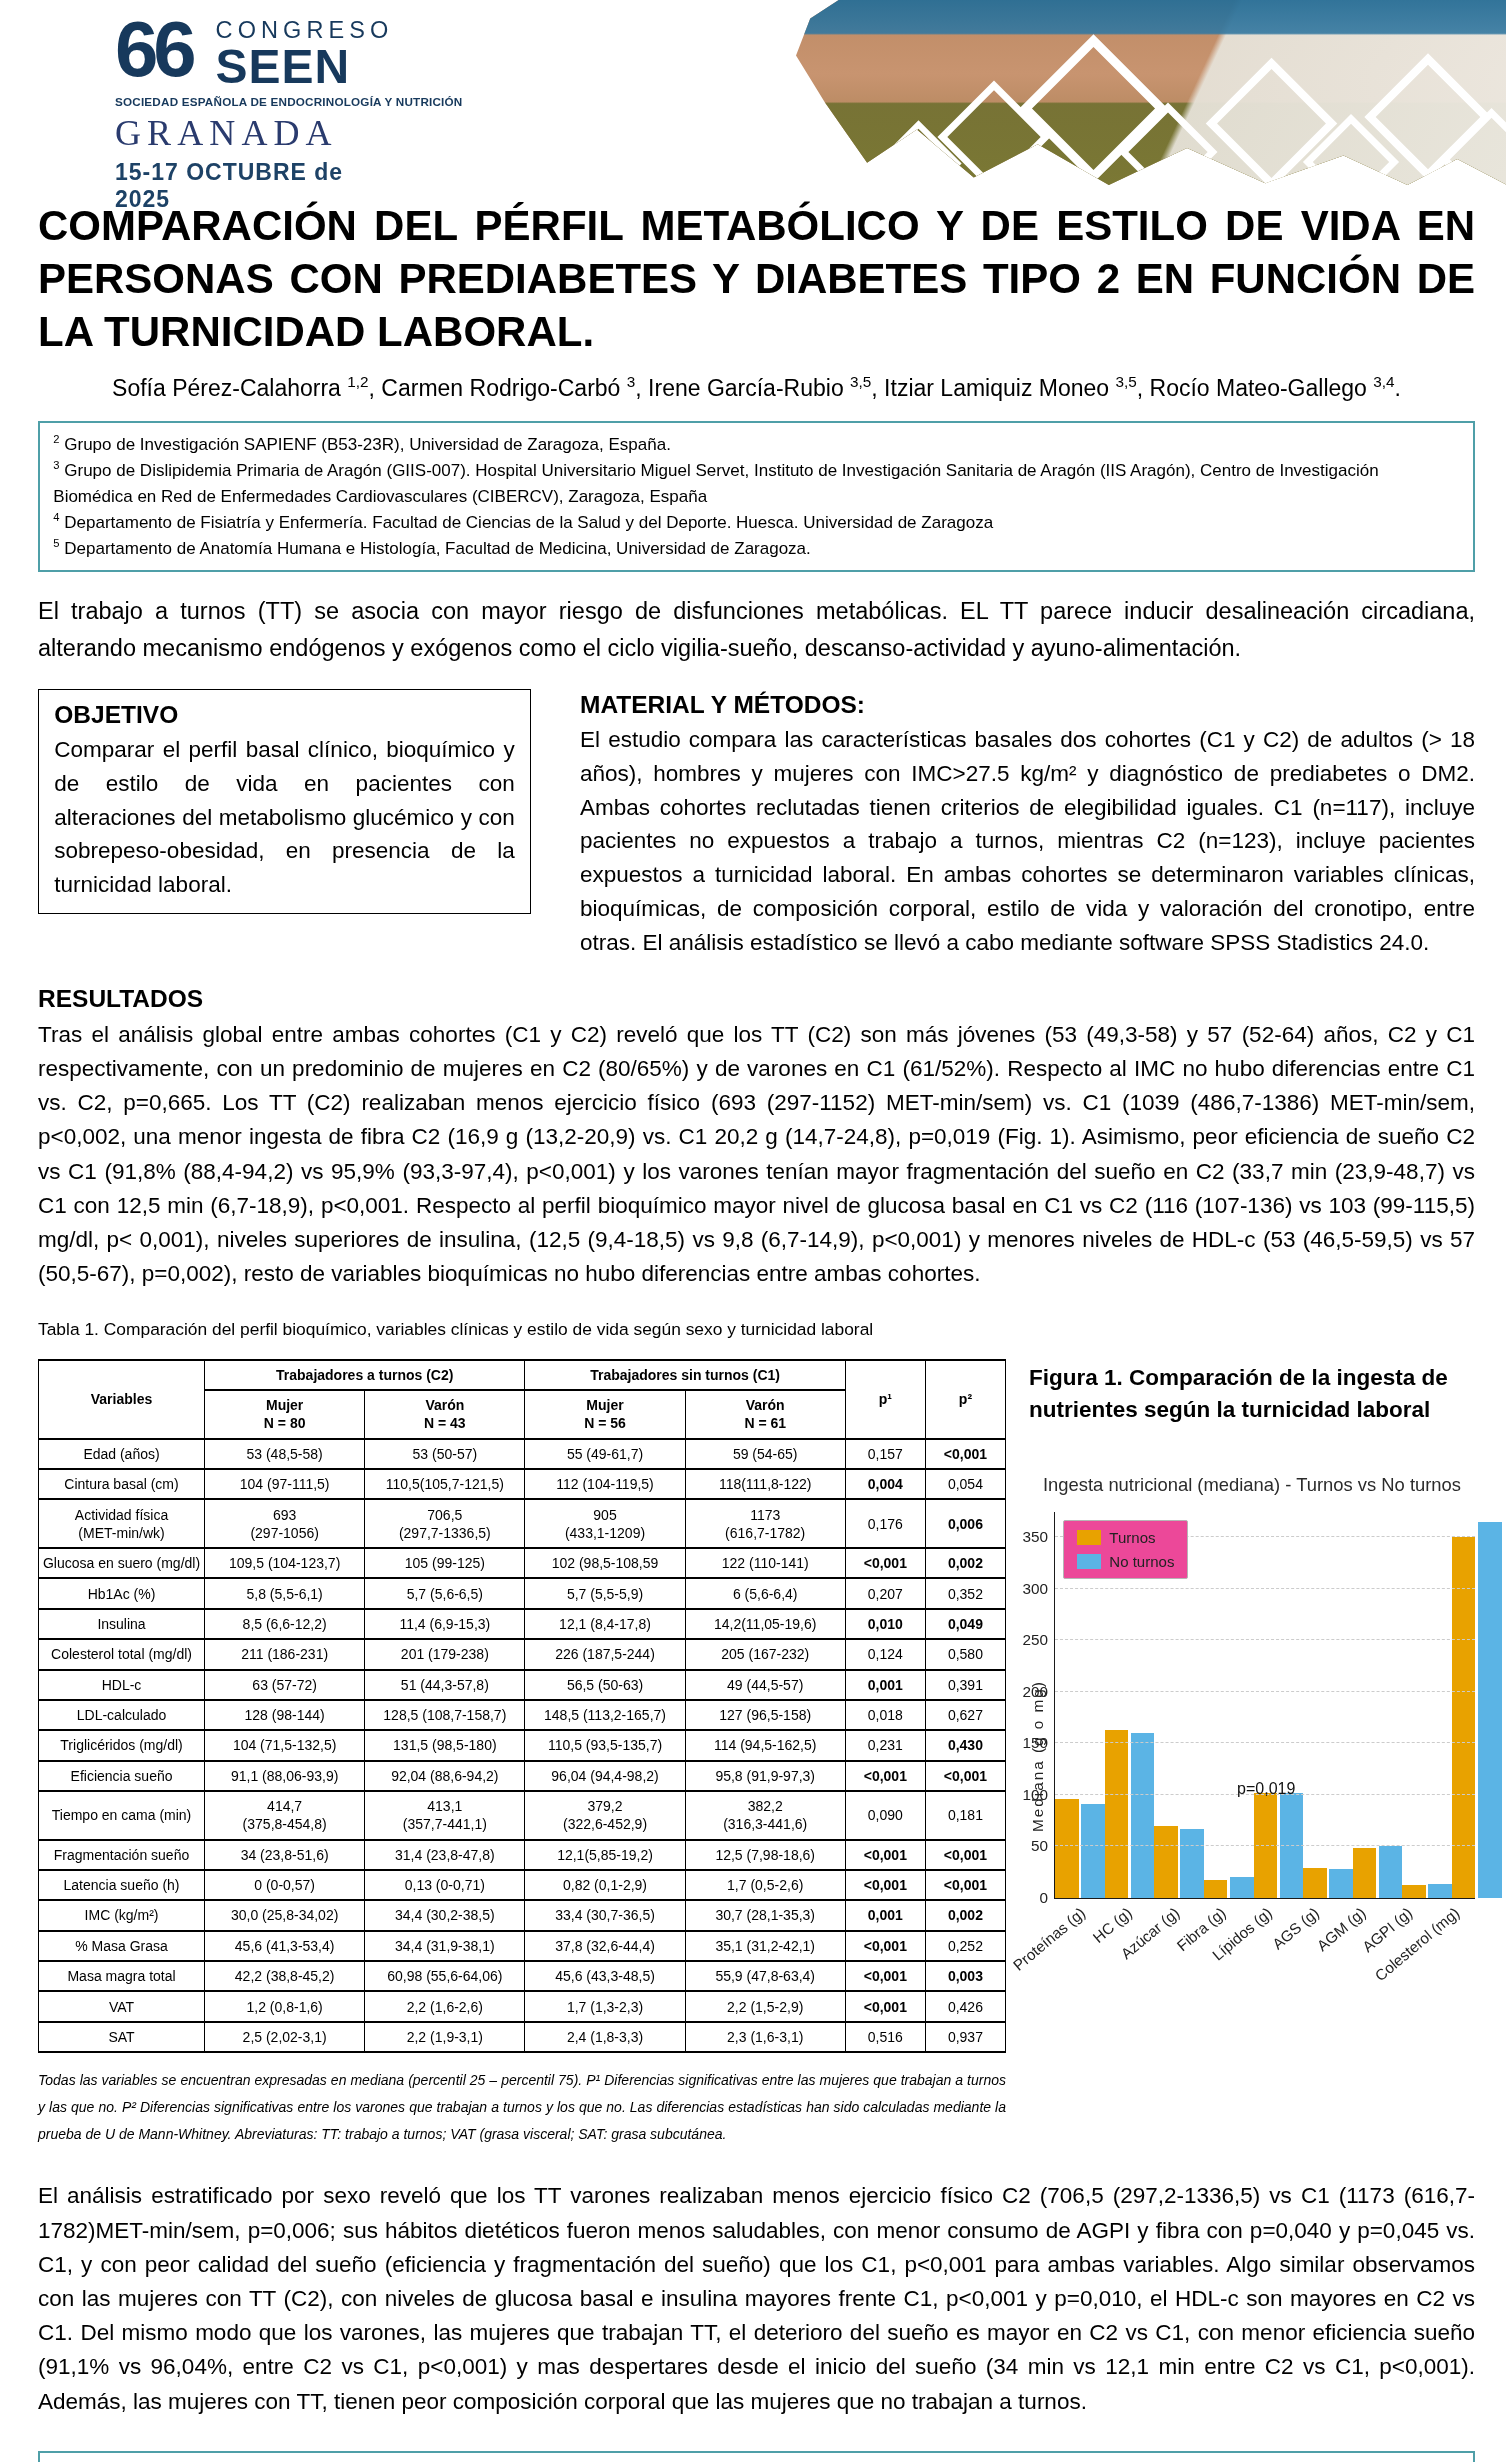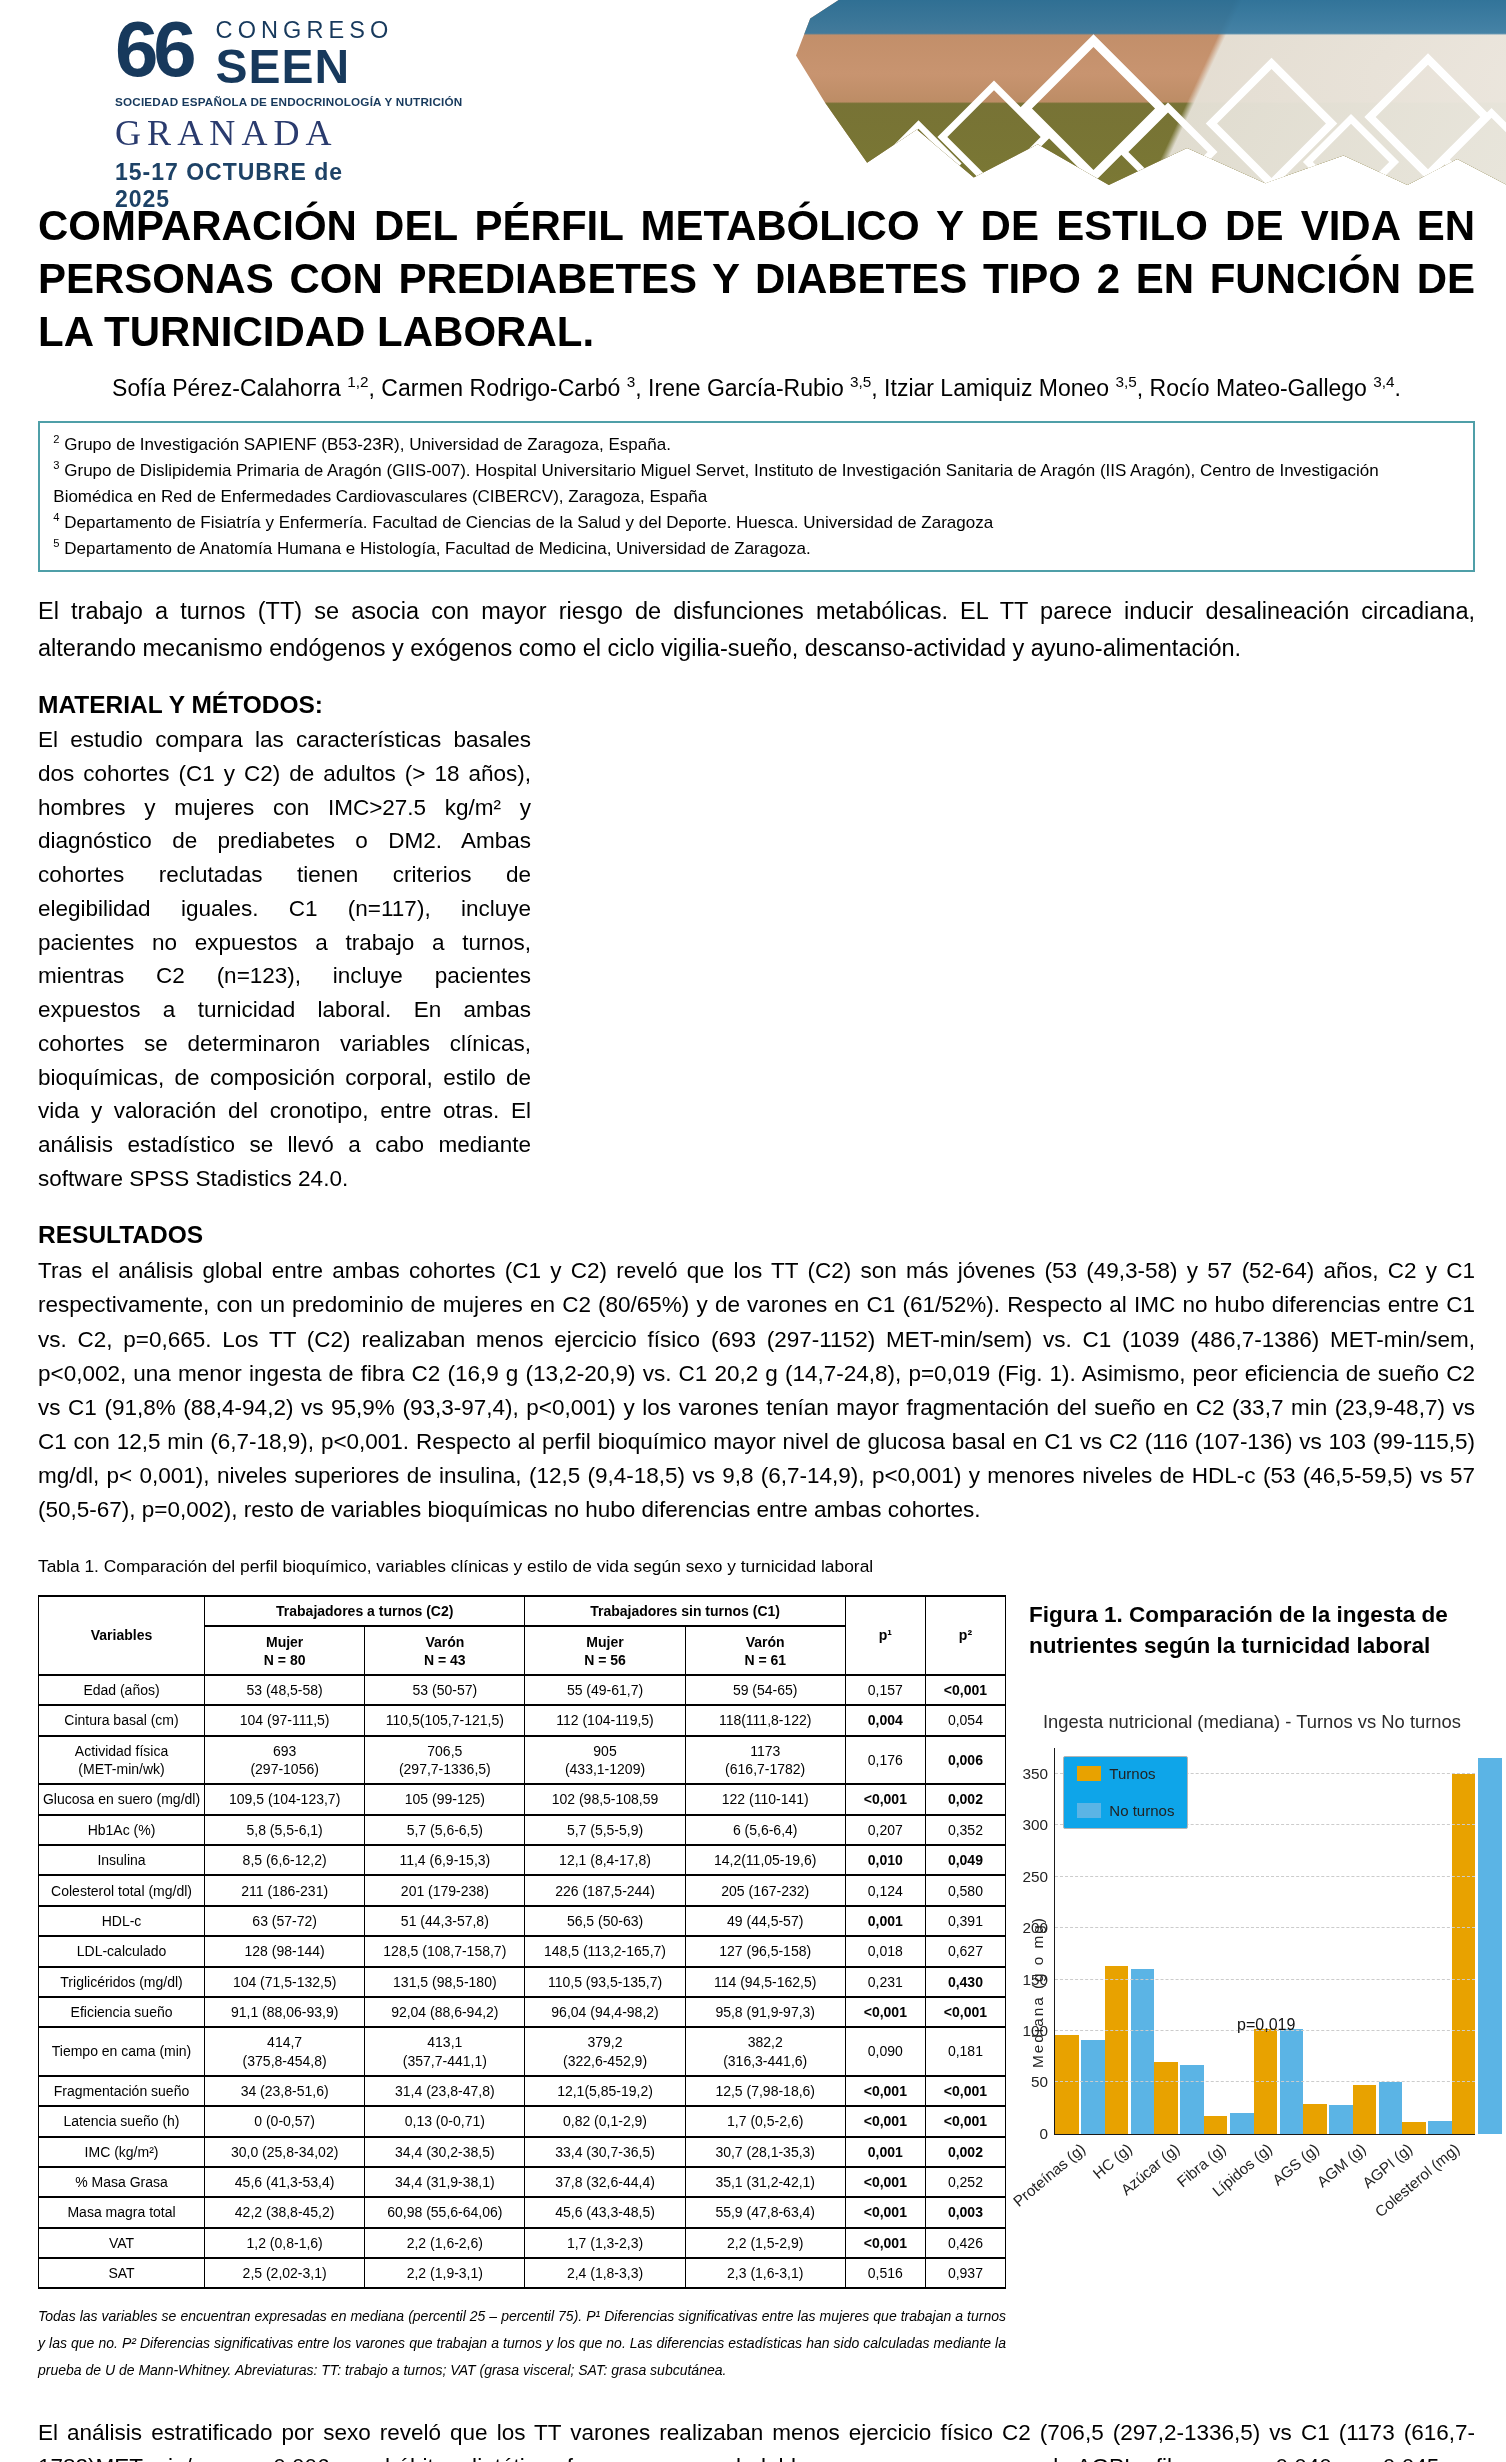--- a/index.html
+++ b/index.html
@@ -69,21 +69,21 @@
   .plot-outer{flex:1;position:relative;margin-left:7.2px;}
   .plot{position:relative;height:386px;border-left:1.5px solid #1a1a1a;border-bottom:1.5px solid #1a1a1a;}
   .gridline{position:absolute;left:0;right:0;border-top:1px dashed #cccccc;}
   .ytick{position:absolute;right:calc(100% + 7.2px);transform:translateY(50%);font-size:15.3px;color:#222;}
   .bar-groups{position:absolute;inset:0;display:flex;align-items:flex-end;}
   .bar-group{flex:1;display:flex;justify-content:center;align-items:flex-end;gap:2.6px;height:100%;}
   .bar{width:23.5px;}
   .xlabels{display:flex;height:102px;position:relative;}
   .xlab-slot{flex:1;position:relative;}
   .xlab-slot span{position:absolute;top:5.1px;right:50%;transform:rotate(-40deg);transform-origin:100% 0;font-size:15.3px;white-space:nowrap;color:#222;}
-  .legend{position:absolute;top:8.2px;left:8.2px;background:#0ea5e9;border:1px solid #b5b5b5;border-radius:2px;padding:8.2px 12.3px;display:flex;flex-direction:column;gap:20px;z-index:5;}
+  .legend{position:absolute;top:8.2px;left:8.2px;background:#ec4899;border:1px solid #b5b5b5;border-radius:2px;padding:8.2px 12.3px;display:flex;flex-direction:column;gap:7px;z-index:5;}
   .legend-item{display:flex;align-items:center;gap:8.2px;font-size:15px;color:#222;}
   .swatch{width:24.5px;height:15.3px;display:inline-block;}
   .annotation{position:absolute;font-size:16px;color:#111;z-index:4;}
 
   .estratificado{font-size:22.5px;line-height:1.52;text-align:justify;margin-top:31px;}
 
   .conclusiones-box{border:2.6px solid #4f9fa8;border-bottom-width:5.6px;margin-top:32px;padding:12.3px 16.3px 20.4px 16.3px;}
   .conclusiones-text{font-size:23.5px;line-height:1.5;text-align:justify;margin-top:4.1px;}
 </style>
 </head>
@@ -124,20 +124,24 @@
     <div class="affil-box" id="affil-box">
         <div class="affil-line"><sup>2</sup> Grupo de Investigación SAPIENF (B53-23R), Universidad de Zaragoza, España.</div>
         <div class="affil-line"><sup>3</sup> Grupo de Dislipidemia Primaria de Aragón (GIIS-007). Hospital Universitario Miguel Servet, Instituto de Investigación Sanitaria de Aragón (IIS Aragón), Centro de Investigación Biomédica en Red de Enfermedades Cardiovasculares (CIBERCV), Zaragoza, España</div>
         <div class="affil-line"><sup>4</sup> Departamento de Fisiatría y Enfermería. Facultad de Ciencias de la Salud y del Deporte. Huesca. Universidad de Zaragoza</div>
         <div class="affil-line"><sup>5</sup> Departamento de Anatomía Humana e Histología, Facultad de Medicina, Universidad de Zaragoza.</div>
       </div>
 
     <div class="intro">El trabajo a turnos (TT) se asocia con mayor riesgo de disfunciones metabólicas. EL TT parece inducir desalineación circadiana, alterando mecanismo endógenos y exógenos como el ciclo vigilia-sueño, descanso-actividad y ayuno-alimentación.</div>
 
     <div class="two-col">
+      <div class="objetivo-box">
+        <div class="sec-head">OBJETIVO</div>
+        <div class="objetivo-text">Comparar el perfil basal clínico, bioquímico y de estilo de vida en pacientes con alteraciones del metabolismo glucémico y con sobrepeso-obesidad, en presencia de la turnicidad laboral.</div>
+      </div>
       <div class="metodos">
         <div class="sec-head">MATERIAL Y MÉTODOS:</div>
         <div class="metodos-text">El estudio compara las características basales dos cohortes (C1 y C2) de adultos (&gt; 18 años), hombres y mujeres con IMC&gt;27.5 kg/m² y diagnóstico de prediabetes o DM2. Ambas cohortes reclutadas tienen criterios de elegibilidad iguales. C1 (n=117), incluye pacientes no expuestos a trabajo a turnos, mientras C2 (n=123), incluye pacientes expuestos a turnicidad laboral. En ambas cohortes se determinaron variables clínicas, bioquímicas, de composición corporal, estilo de vida y valoración del cronotipo, entre otras. El análisis estadístico se llevó a cabo mediante software SPSS Stadistics 24.0.</div>
       </div>
     </div>
 
     <div class="resultados">
       <div class="sec-head">RESULTADOS</div>
       <div class="resultados-text">Tras el análisis global entre ambas cohortes (C1 y C2) reveló que los TT (C2) son más jóvenes (53 (49,3-58) y 57 (52-64) años, C2 y C1 respectivamente, con un predominio de mujeres en C2 (80/65%) y de varones en C1 (61/52%). Respecto al IMC no hubo diferencias entre C1 vs. C2, p=0,665. Los TT (C2) realizaban menos ejercicio físico (693 (297-1152) MET-min/sem) vs. C1 (1039 (486,7-1386) MET-min/sem, p&lt;0,002, una menor ingesta de fibra C2 (16,9 g (13,2-20,9) vs. C1 20,2 g (14,7-24,8), p=0,019 (Fig. 1). Asimismo, peor eficiencia de sueño C2 vs C1 (91,8% (88,4-94,2) vs 95,9% (93,3-97,4), p&lt;0,001) y los varones tenían mayor fragmentación del sueño en C2 (33,7 min (23,9-48,7) vs C1 con 12,5 min (6,7-18,9), p&lt;0,001. Respecto al perfil bioquímico mayor nivel de glucosa basal en C1 vs C2 (116 (107-136) vs 103 (99-115,5) mg/dl, p&lt; 0,001), niveles superiores de insulina, (12,5 (9,4-18,5) vs 9,8 (6,7-14,9), p&lt;0,001) y menores niveles de HDL-c (53 (46,5-59,5) vs 57 (50,5-67), p=0,002), resto de variables bioquímicas no hubo diferencias entre ambas cohortes.</div>
     </div>

